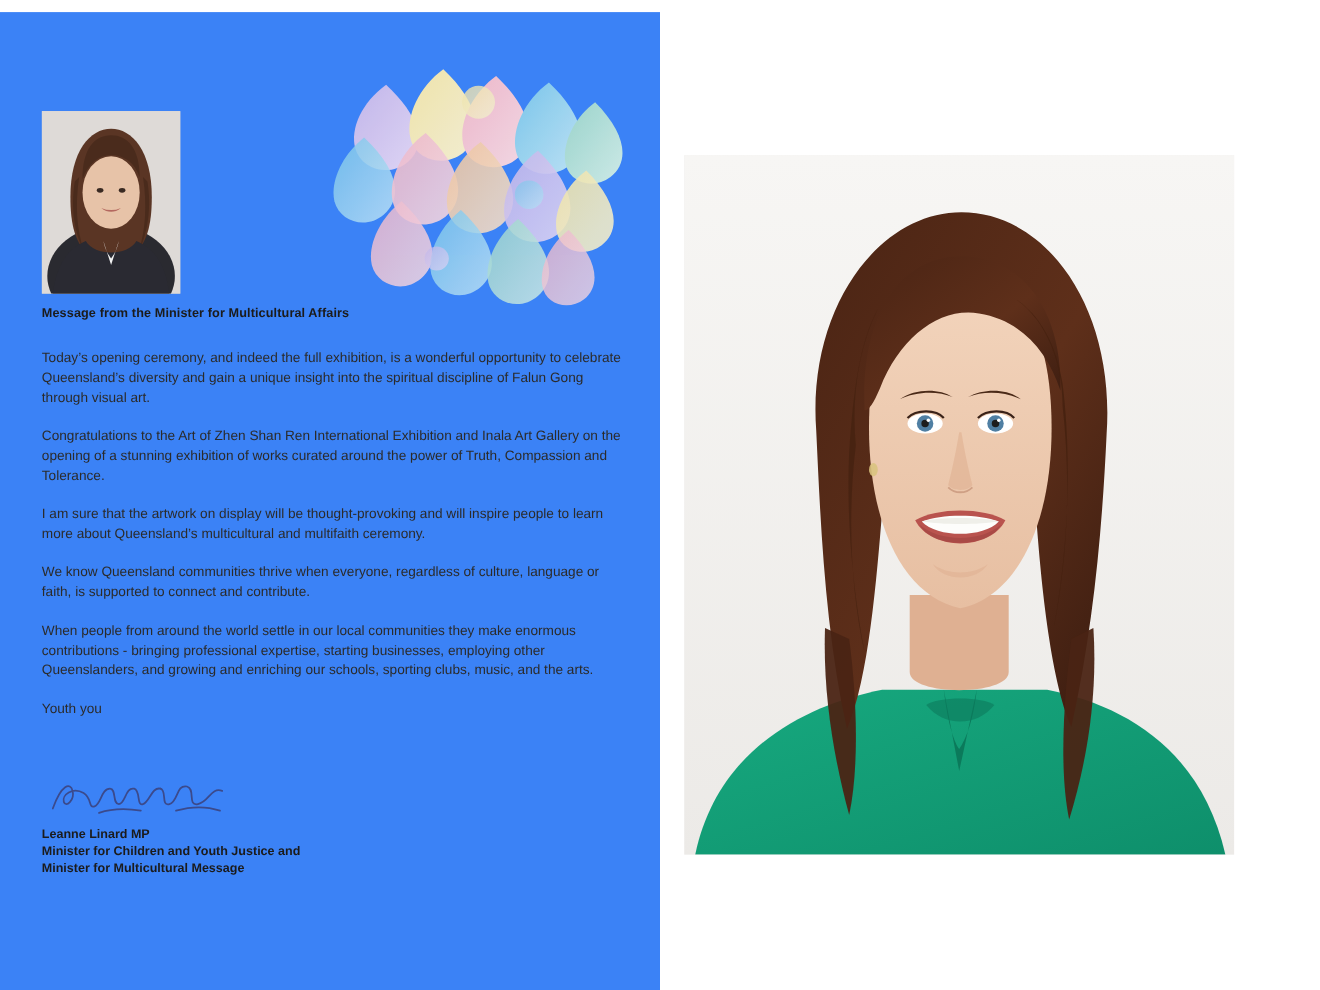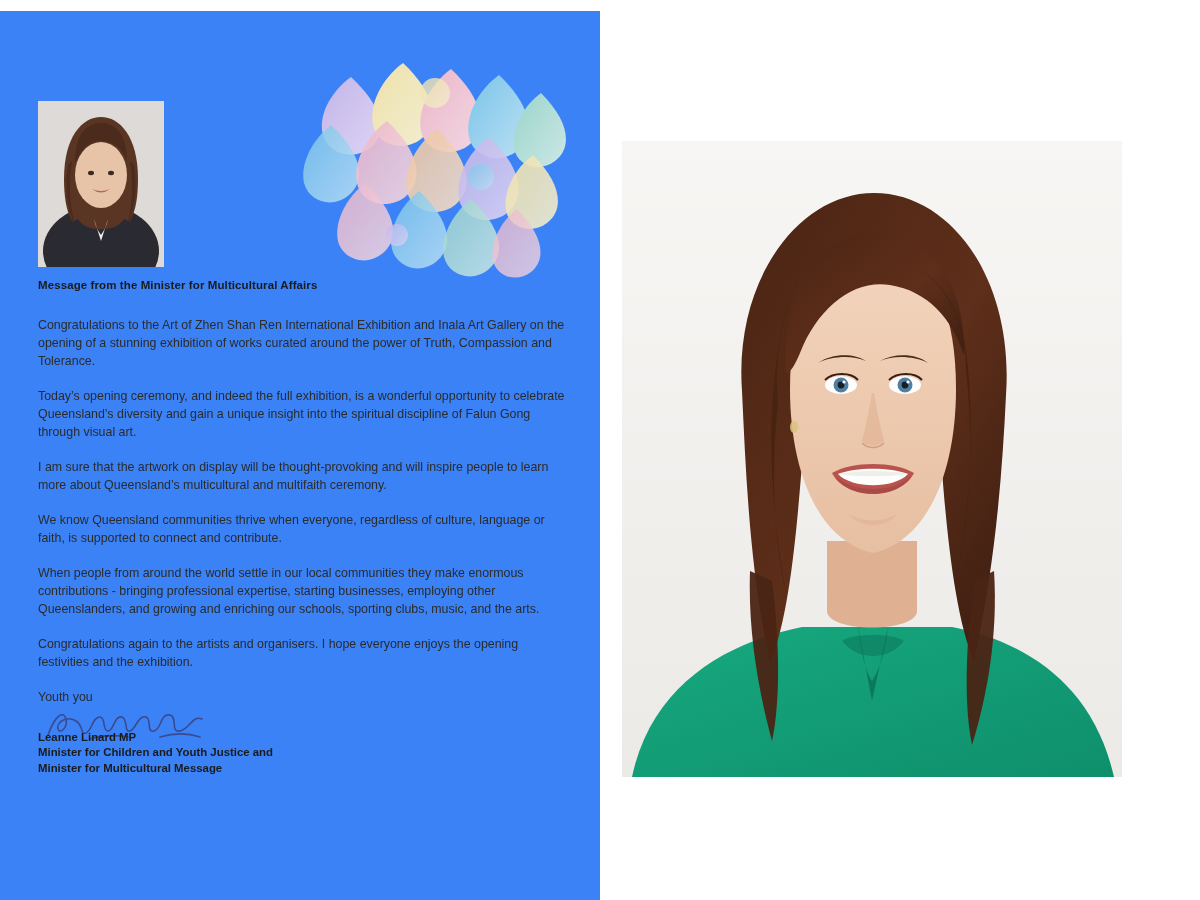--- a/index.html
+++ b/index.html
@@ -78,21 +78,21 @@
     position: absolute;
     left: 42px;
     top: 694px;
     width: 170px;
     height: 42px;
   }
 
   .sign-off {
     position: absolute;
     left: 38px;
-    top: 719px;
+    top: 741px;
     width: 420px;
     font-size: 11.4px;
     font-weight: bold;
     line-height: 1.35;
     color: #1b1b1b;
   }
 
   
   .photo-panel {
     position: absolute;
@@ -173,26 +173,25 @@
       <ellipse cx="73" cy="72" rx="3" ry="2.2" fill="#3a2a22"></ellipse>
       <path d="M54 88 Q63 95 72 88 Q63 92 54 88 Z" fill="#b4685f"></path>
       <path d="M40 118 C48 132 78 132 86 118 C100 124 112 136 116 166 L10 166 C14 136 26 124 40 118 Z" fill="#2a2a32"></path>
       <path d="M56 118 L63 140 L70 118 C68 128 64 132 63 134 C62 132 58 128 56 118 Z" fill="#f2f2f2"></path>
     </svg>
   </div>
 
   <div class="letter-title">Message from the Minister for Multicultural Affairs</div>
 
   <div class="body-copy">
+    <p>Today’s opening ceremony, and indeed the full exhibition, is a wonderful opportunity to celebrate Queensland’s diversity and gain a unique insight into the spiritual discipline of Falun Gong through visual art.</p>
     <p>Congratulations to the Art of Zhen Shan Ren International Exhibition and Inala Art Gallery on the opening of a stunning exhibition of works curated around the power of Truth, Compassion and Tolerance.</p>
-    <p>Today’s opening ceremony, and indeed the full exhibition, is a wonderful opportunity to celebrate Queensland’s diversity and gain a unique insight into the spiritual discipline of Falun Gong through visual art.</p>
     <p>I am sure that the artwork on display will be thought-provoking and will inspire people to learn more about Queensland’s multicultural and multifaith ceremony.</p>
     <p>We know Queensland communities thrive when everyone, regardless of culture, language or faith, is supported to connect and contribute.</p>
     <p>When people from around the world settle in our local communities they make enormous contributions - bringing professional expertise, starting businesses, employing other Queenslanders, and growing and enriching our schools, sporting clubs, music, and the arts.</p>
-    <p>Congratulations again to the artists and organisers. I hope everyone enjoys the opening festivities and the exhibition.</p>
     <p class="thanks">Youth you</p>
   </div>
 
   <div class="signature">
     <svg width="170" height="42" viewBox="0 0 170 42" xmlns="http://www.w3.org/2000/svg">
       <g fill="none" stroke="#3b4a8c" stroke-width="1.6" stroke-linecap="round">
         <path d="M6 30 C14 8 22 6 24 14 C26 22 18 30 16 24 C14 18 24 10 34 16 C42 21 38 30 44 28 C50 26 50 12 58 12 C64 12 60 26 66 26 C72 26 72 10 80 12 C86 14 82 28 88 26 C94 24 96 10 104 12"></path>
         <path d="M104 12 C110 14 104 28 112 26 C120 24 118 8 128 10 C136 12 128 28 138 26 C148 24 150 10 160 14"></path>
         <path d="M48 34 C60 30 74 30 86 32"></path>
         <path d="M118 32 C132 28 146 28 158 32"></path>

